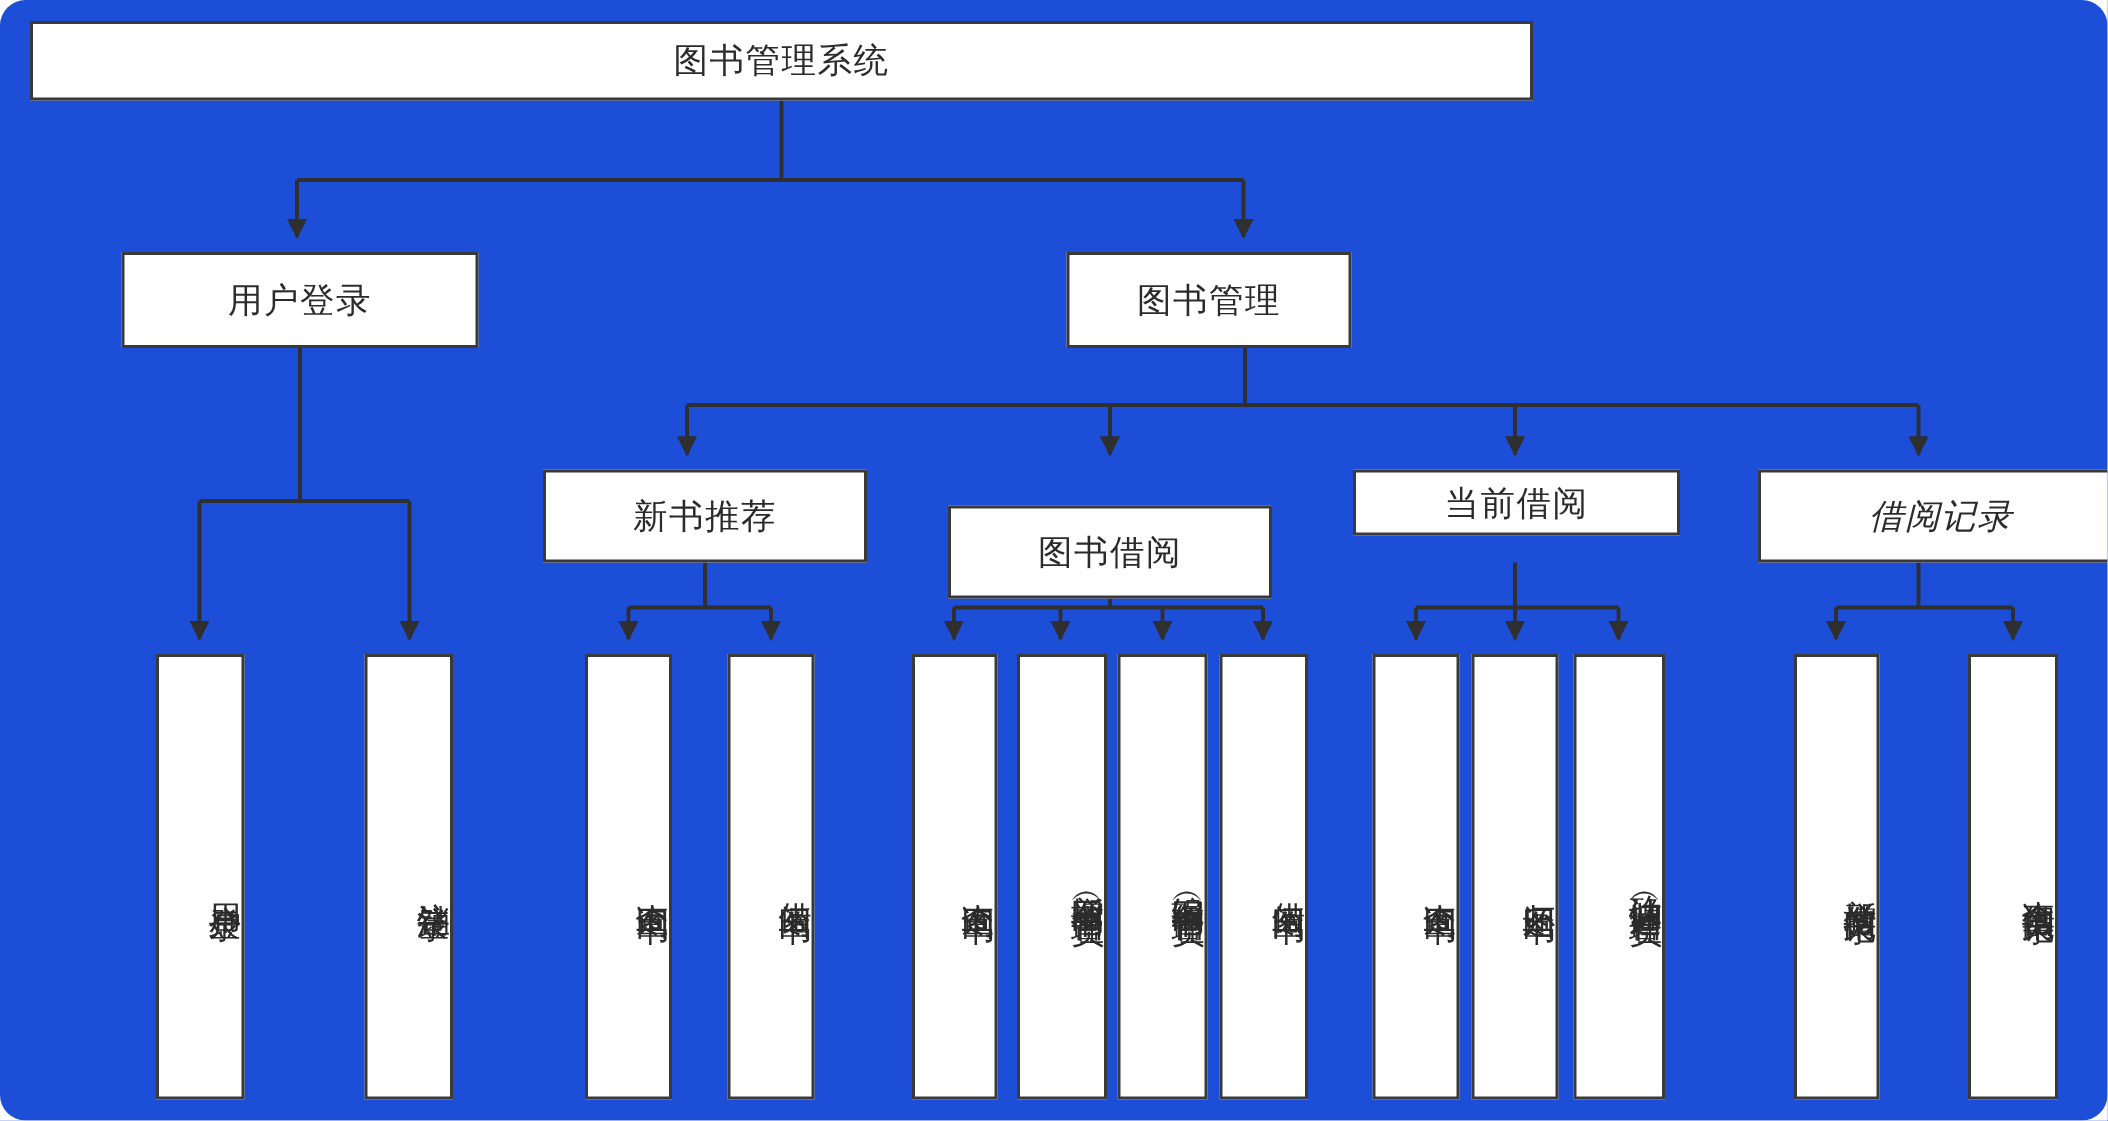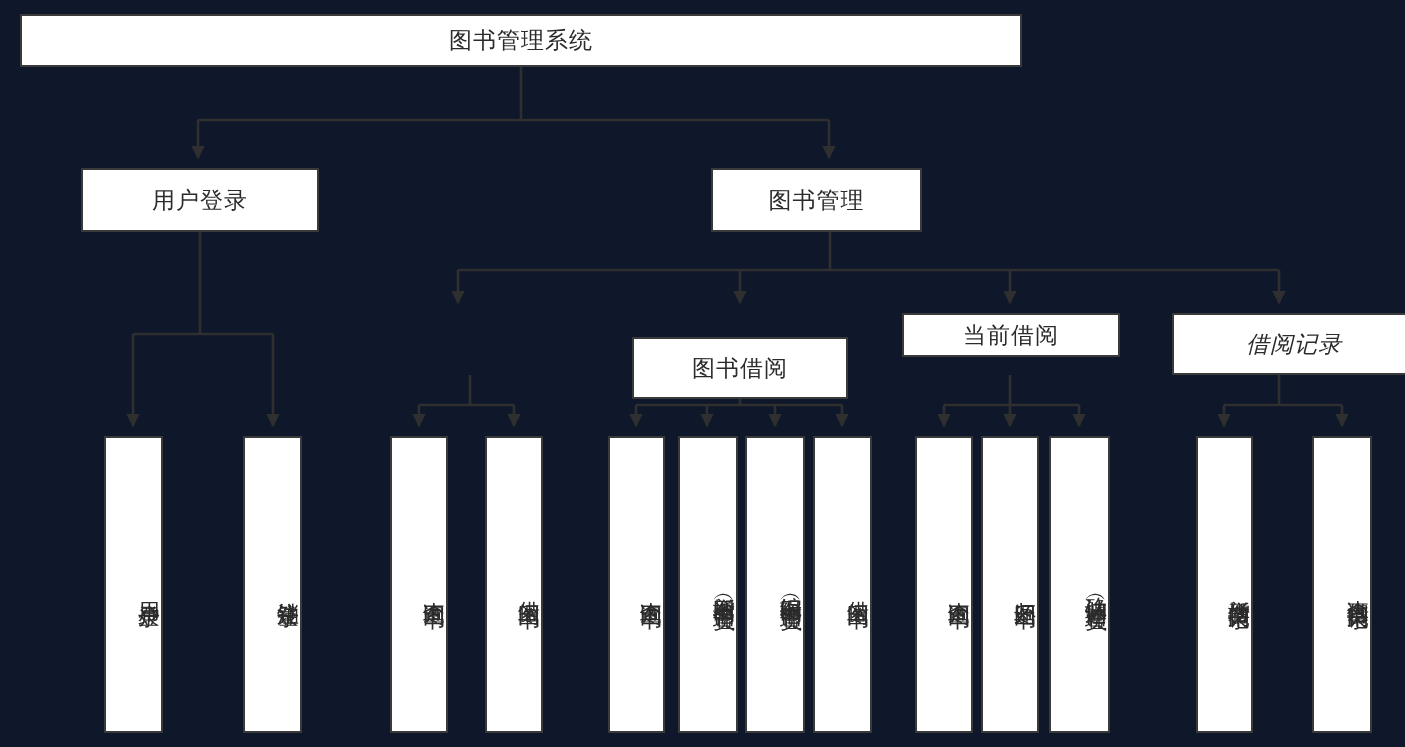--- a/index.html
+++ b/index.html
@@ -7,22 +7,23 @@
     padding: 0;
     background: #ffffff;
   }
   body {
     font-family: "DejaVu Sans", "Liberation Sans", sans-serif;
   }
   #canvas {
     position: relative;
     width: 1405px;
     height: 747px;
-    background: #0f172a;
+    background: #1d4ed8;
     overflow: hidden;
+    border-radius: 17px;
   }
   .node {
     position: absolute;
     box-sizing: border-box;
     background: #ffffff;
     border: 2px solid #3a3a3a;
     display: flex;
     align-items: center;
     justify-content: center;
     color: #2b2b2b;
@@ -112,24 +113,27 @@
       </g>
   </svg>
 
   <div class="node h" id="node-root" style="left: 20px; top: 14px; width: 1002px; height: 53px;">
       <span>图书管理系统</span>
     </div>
 
   <div class="node h" id="node-l2-0" style="left: 81px; top: 168px; width: 238px; height: 64px;">
       <span>用户登录</span>
     </div>
-  <div class="node h" id="node-l2-1" style="left: 711px; top: 168px; width: 211px; height: 64px;">
+  <div class="node h" id="node-l2-1" style="left: 711px; top: 168px; width: 190px; height: 64px;">
       <span>图书管理</span>
     </div>
 
+  <div class="node h" id="node-l3-0" style="left: 362px; top: 313px; width: 216px; height: 62px;">
+      <span>新书推荐</span>
+    </div>
   <div class="node h" id="node-l3-1" style="left: 632px; top: 313px; width: 216px; height: 62px; margin-top: 24px;">
       <span>图书借阅</span>
     </div>
   <div class="node h" id="node-l3-2" style="left: 902px; top: 313px; width: 218px; height: 44px;">
       <span>当前借阅</span>
     </div>
   <div class="node h" id="node-l3-3" style="left: 1172px; top: 313px; width: 244px; height: 62px; font-style: italic;">
       <span>借阅记录</span>
     </div>
 

